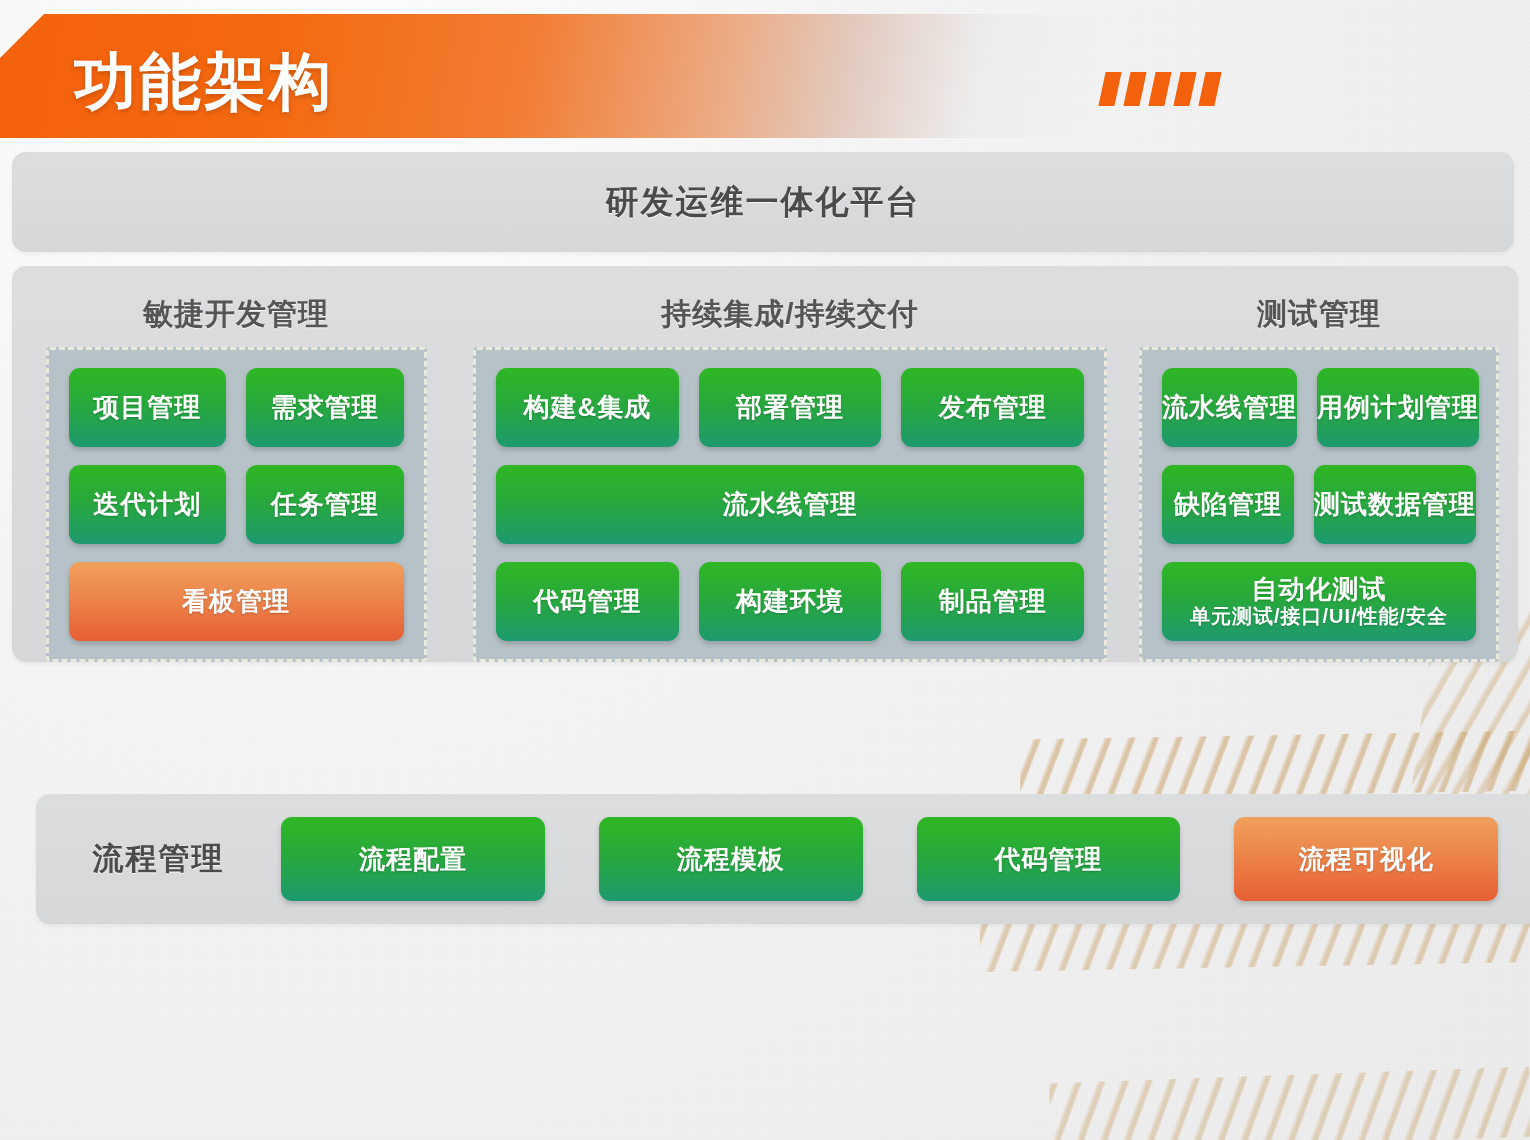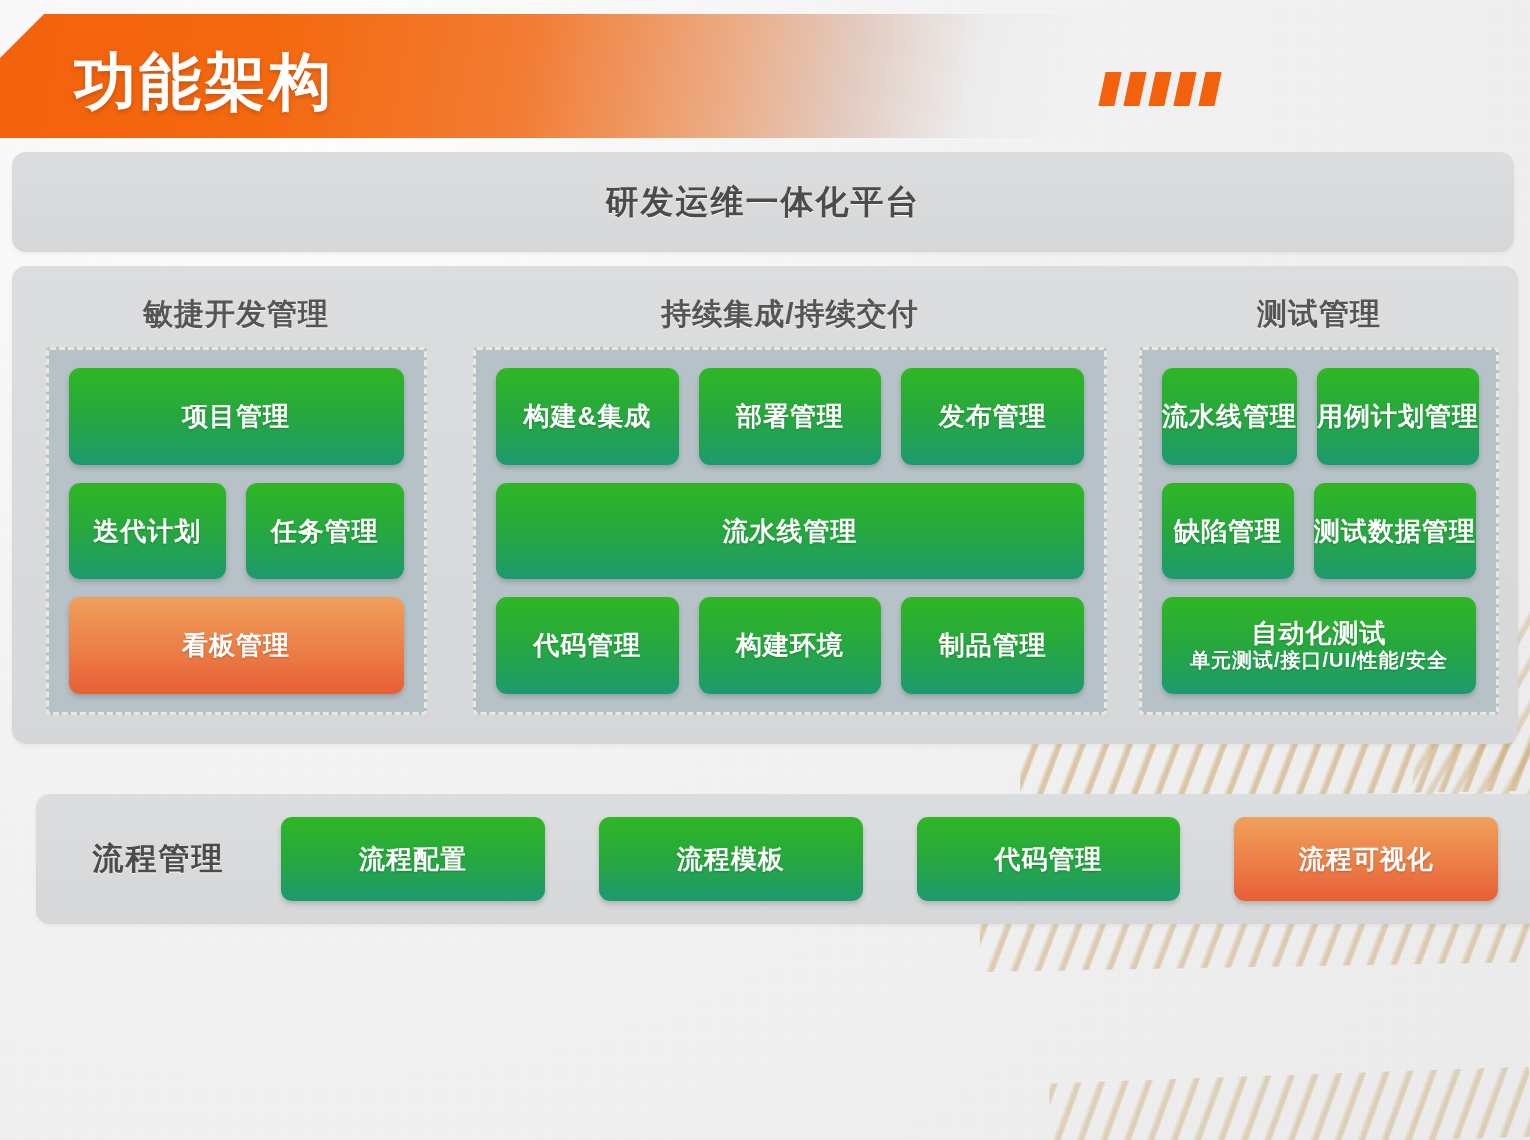--- a/index.html
+++ b/index.html
@@ -116,21 +116,21 @@
     font-size: 33px;
     font-weight: bold;
     color: #4b4b4b;
     letter-spacing: 2px;
     text-shadow: 0 1px 0 rgba(255,255,255,0.8);
   }
 
   
   .main-panel {
     left: 12px; top: 266px;
-    width: 1506px; height: 478px;
+    width: 1506px; height: 396px;
     padding: 0;
   }
   .columns {
     position: absolute;
     inset: 0;
     display: flex;
   }
   .column {
     display: flex;
     flex-direction: column;
@@ -257,20 +257,23 @@
 
   <div class="panel main-panel">
     <div class="columns" id="columns-host">
         <div class="column col-1">
           <div class="column-title">敏捷开发管理</div>
           <div class="inner-box inner-1">
             <div class="row">
               <div class="btn flex1 green">
                 <span class="btn-label">项目管理</span>
               </div>
+              <div class="btn flex1 green">
+                <span class="btn-label">需求管理</span>
+              </div>
             </div>
             <div class="row">
               <div class="btn flex1 green">
                 <span class="btn-label">迭代计划</span>
               </div>
               <div class="btn flex1 green">
                 <span class="btn-label">任务管理</span>
               </div>
             </div>
             <div class="row">

